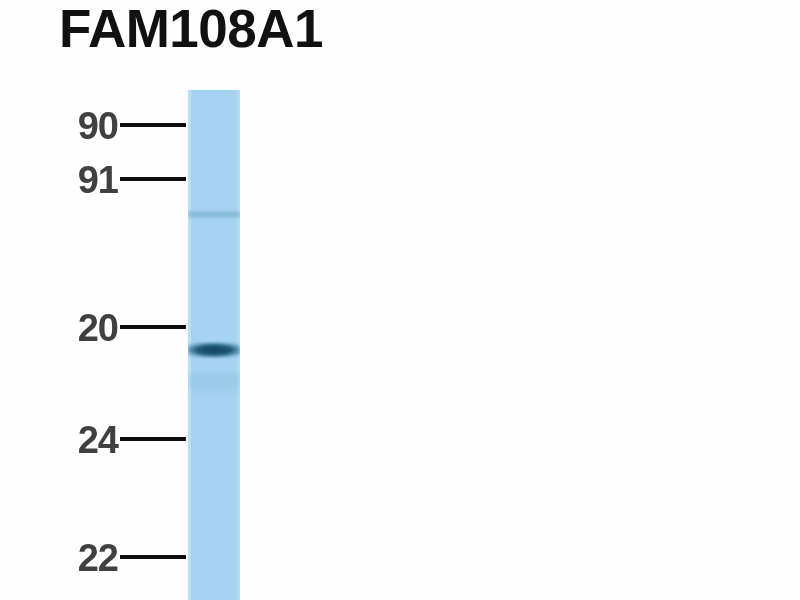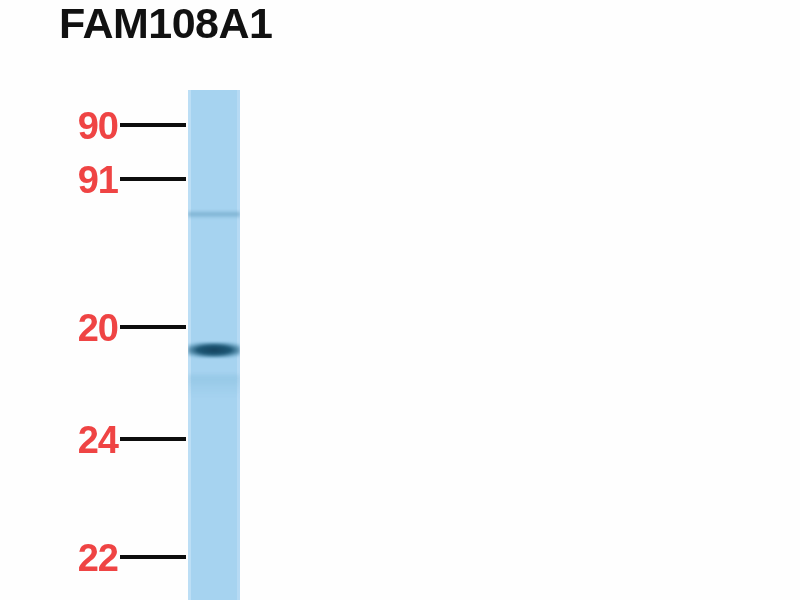--- a/index.html
+++ b/index.html
@@ -17,21 +17,21 @@
     height: 600px;
     background: #fefefe;
     overflow: hidden;
   }
 
   
   #blot-title {
     position: absolute;
     left: 59px;
     top: 2px;
-    font-size: 43px;
+    font-size: 53px;
     font-weight: bold;
     letter-spacing: -0.5px;
     color: #111111;
     line-height: 1.0;
     white-space: nowrap;
   }
 
   
   #gel-lane {
     position: absolute;
@@ -99,21 +99,21 @@
     left: 0;
     width: 190px;
     height: 0;
   }
   .mw-marker .mw-label {
     position: absolute;
     right: 72px;
     bottom: -20px;
     font-size: 38px;
     font-weight: bold;
-    color: #ef4444;
+    color: #404040;
     line-height: 1;
     letter-spacing: -1px;
     white-space: nowrap;
   }
   .mw-marker .mw-tick {
     position: absolute;
     right: 4px;
     top: -2px;
     width: 66px;
     height: 4px;

